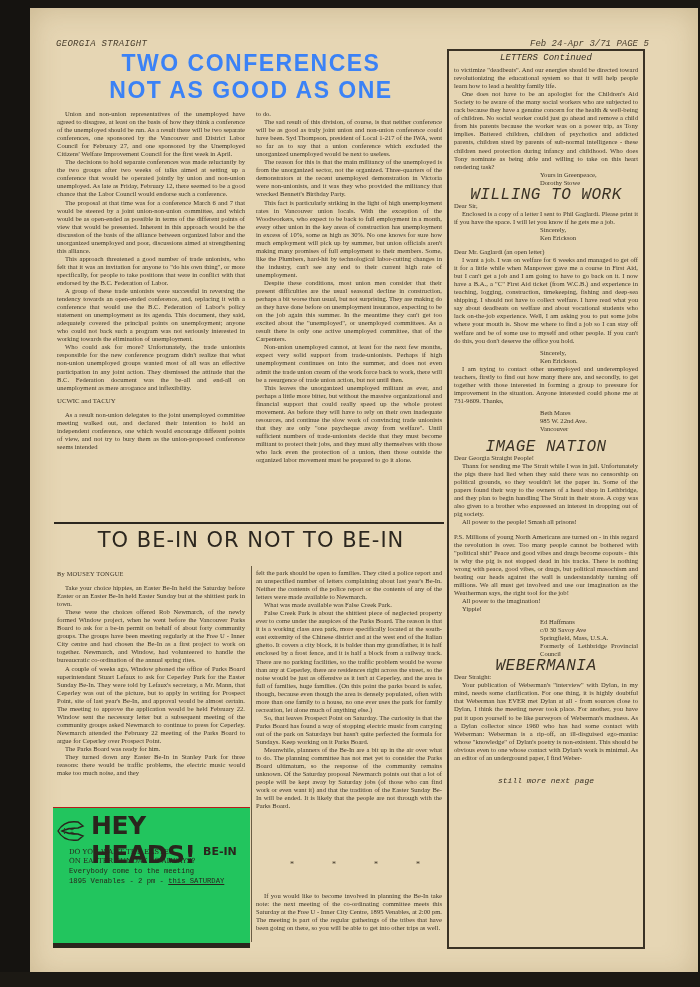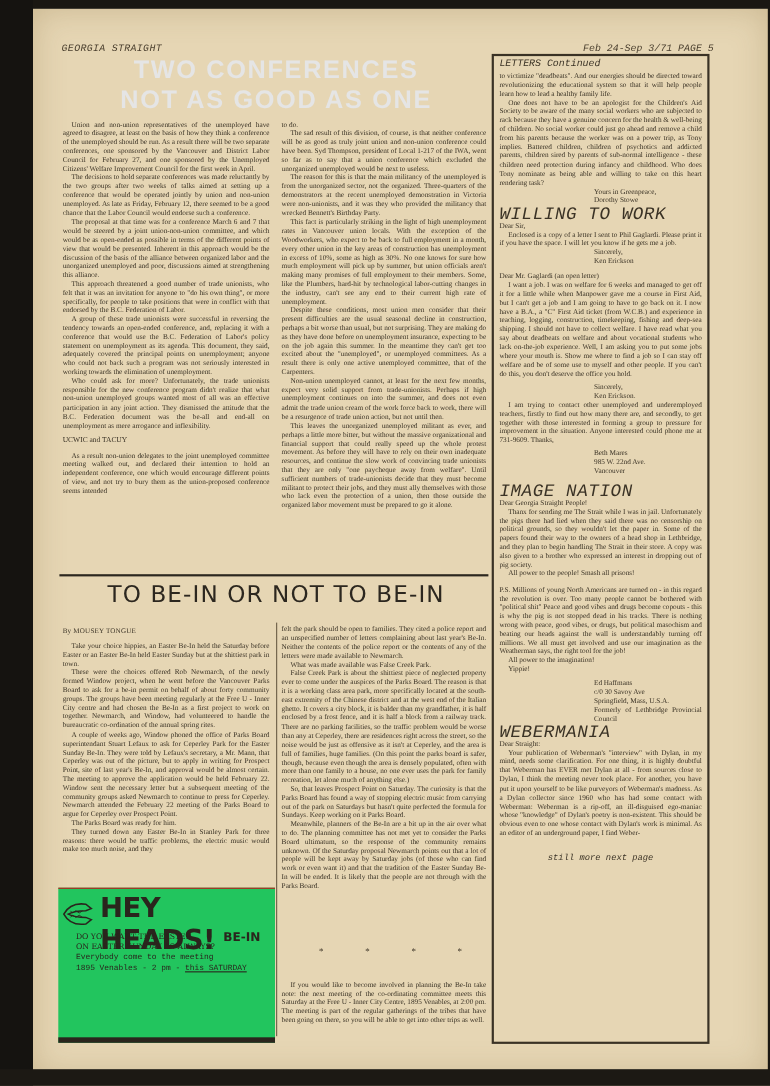--- a/index.html
+++ b/index.html
@@ -2,29 +2,29 @@
 <html><head>
 <meta charset="utf-8">
 <style>
   html, body { margin:0; padding:0; }
   body { width:700px; height:987px; background:#1a1712; position:relative; overflow:hidden; font-family:"Liberation Serif", serif; }
   .paper { position:absolute; left:30px; top:8px; width:668px; height:970px; background:#e6d6b4; box-shadow: inset 0 0 30px rgba(120,90,40,0.25); }
   .edge-left { position:absolute; left:0; top:0; width:30px; height:987px; background:#151310; }
   .bottom-band { position:absolute; left:0; top:972px; width:700px; height:15px; background:#1c1914; }
   .masthead { position:absolute; left:56px; top:39px; font-family:"Liberation Mono", monospace; font-style:italic; font-size:9px; color:#4a3f2e; letter-spacing:0.3px; }
   .dateline { position:absolute; left:530px; top:39px; font-family:"Liberation Mono", monospace; font-style:italic; font-size:9px; color:#4a3f2e; }
-  .headline1 { position:absolute; left:56px; width:390px; text-align:center; font-family:"Liberation Sans", sans-serif; font-weight:bold; color:#e5e5e5; font-size:23px; line-height:26px; letter-spacing:1.5px; }
+  .headline1 { position:absolute; left:56px; width:390px; text-align:center; font-family:"Liberation Sans", sans-serif; font-weight:bold; color:#3b82f6; font-size:23px; line-height:26px; letter-spacing:1.5px; }
   .col { position:absolute; font-size:6.6px; line-height:8.05px; color:#3a3225; text-align:justify; }
   .col p { margin:0; text-indent:8px; }
   .col p.noindent { text-indent:0; }
   .subhead { font-size:6.8px; margin:5px 0 6px 0 !important; text-indent:0 !important; }
   .rule { position:absolute; background:#2c271f; }
   .letters-box { position:absolute; left:447px; top:49px; width:194px; height:896px; border:2px solid #3a3225; }
   .letters-inner { position:absolute; left:5px; top:3px; width:184px; }
-  .box-title { font-family:"Liberation Mono", monospace; font-style:italic; text-align:left; color:#3a3225; }
+  .box-title { font-family:"Liberation Mono", monospace; font-style:italic; text-align:center; color:#3a3225; }
   .lt-small { font-size:9px; margin-bottom:4px; }
   .lt-big { font-size:16px; margin:4px 0 3px 0; letter-spacing:0.5px; }
   .sig { padding-left:86px; text-indent:0 !important; }
   .hl2 { position:absolute; left:56px; top:528px; width:390px; text-align:center; font-family:"DejaVu Sans", sans-serif; font-weight:normal; font-size:21px; letter-spacing:1px; color:#2c271f; }
   .ad { position:absolute; left:53px; top:807px; width:197px; height:135px; border-top:1px solid #b91c1c; border-bottom:5px solid #2a251d; background:#22c55e; }
   .ad-hey { position:absolute; left:38px; top:3px; font-family:"DejaVu Sans", sans-serif; font-weight:bold; font-size:25px; color:#2a251d; letter-spacing:-0.5px; }
   .ad-mouth { position:absolute; left:3px; top:8px; width:30px; height:30px; }
   .ad-line1 { position:absolute; left:16px; top:40px; font-family:"DejaVu Serif", serif; font-size:7px; color:#2a251d; }
   .ad-bein { position:absolute; left:150px; top:37px; font-family:"DejaVu Sans", sans-serif; font-weight:bold; font-size:11px; color:#2a251d; }
   .ad-body { position:absolute; left:16px; top:58px; width:180px; font-family:"Liberation Mono", monospace; font-size:7.2px; line-height:10px; color:#2a251d; }
@@ -34,21 +34,21 @@
   .more { font-family:"Liberation Mono", monospace; font-style:italic; font-size:8px; text-align:center; color:#3a3225; margin-top:15px; }
 </style>
 </head>
 <body>
 
 <div class="edge-left"></div>
 <div class="paper"></div>
 <div class="bottom-band"></div>
 
 <div class="masthead">GEORGIA STRAIGHT</div>
-<div class="dateline">Feb 24-Sep 3/71  PAGE 5</div>
+<div class="dateline">Feb 24-Apr 3/71  PAGE 5</div>
 
 <div class="headline1" style="top:50px;">TWO CONFERENCES</div>
 <div class="headline1" style="top:77px;">NOT AS GOOD AS ONE</div>
 
 <div class="col" style="left:57px; top:110px; width:188px;">
   <p>Union and non-union representatives of the unemployed have agreed to disagree, at least on the basis of how they think a conference of the unemployed should be run. As a result there will be two separate conferences, one sponsored by the Vancouver and District Labor Council for February 27, and one sponsored by the Unemployed Citizens' Welfare Improvement Council for the first week in April.</p>
   <p>The decisions to hold separate conferences was made reluctantly by the two groups after two weeks of talks aimed at setting up a conference that would be operated jointly by union and non-union unemployed. As late as Friday, February 12, there seemed to be a good chance that the Labor Council would endorse such a conference.</p>
   <p>The proposal at that time was for a conference March 6 and 7 that would be steered by a joint union-non-union committee, and which would be as open-ended as possible in terms of the different points of view that would be presented. Inherent in this approach would be the discussion of the basis of the alliance between organized labor and the unorganized unemployed and poor, discussions aimed at strengthening this alliance.</p>
   <p>This approach threatened a good number of trade unionists, who felt that it was an invitation for anyone to "do his own thing", or more specifically, for people to take positions that were in conflict with that endorsed by the B.C. Federation of Labor.</p>
   <p>A group of these trade unionists were successful in reversing the tendency towards an open-ended conference, and, replacing it with a conference that would use the B.C. Federation of Labor's policy statement on unemployment as its agenda. This document, they said, adequately covered the principal points on unemployment; anyone who could not back such a program was not seriously interested in working towards the elimination of unemployment.</p>

